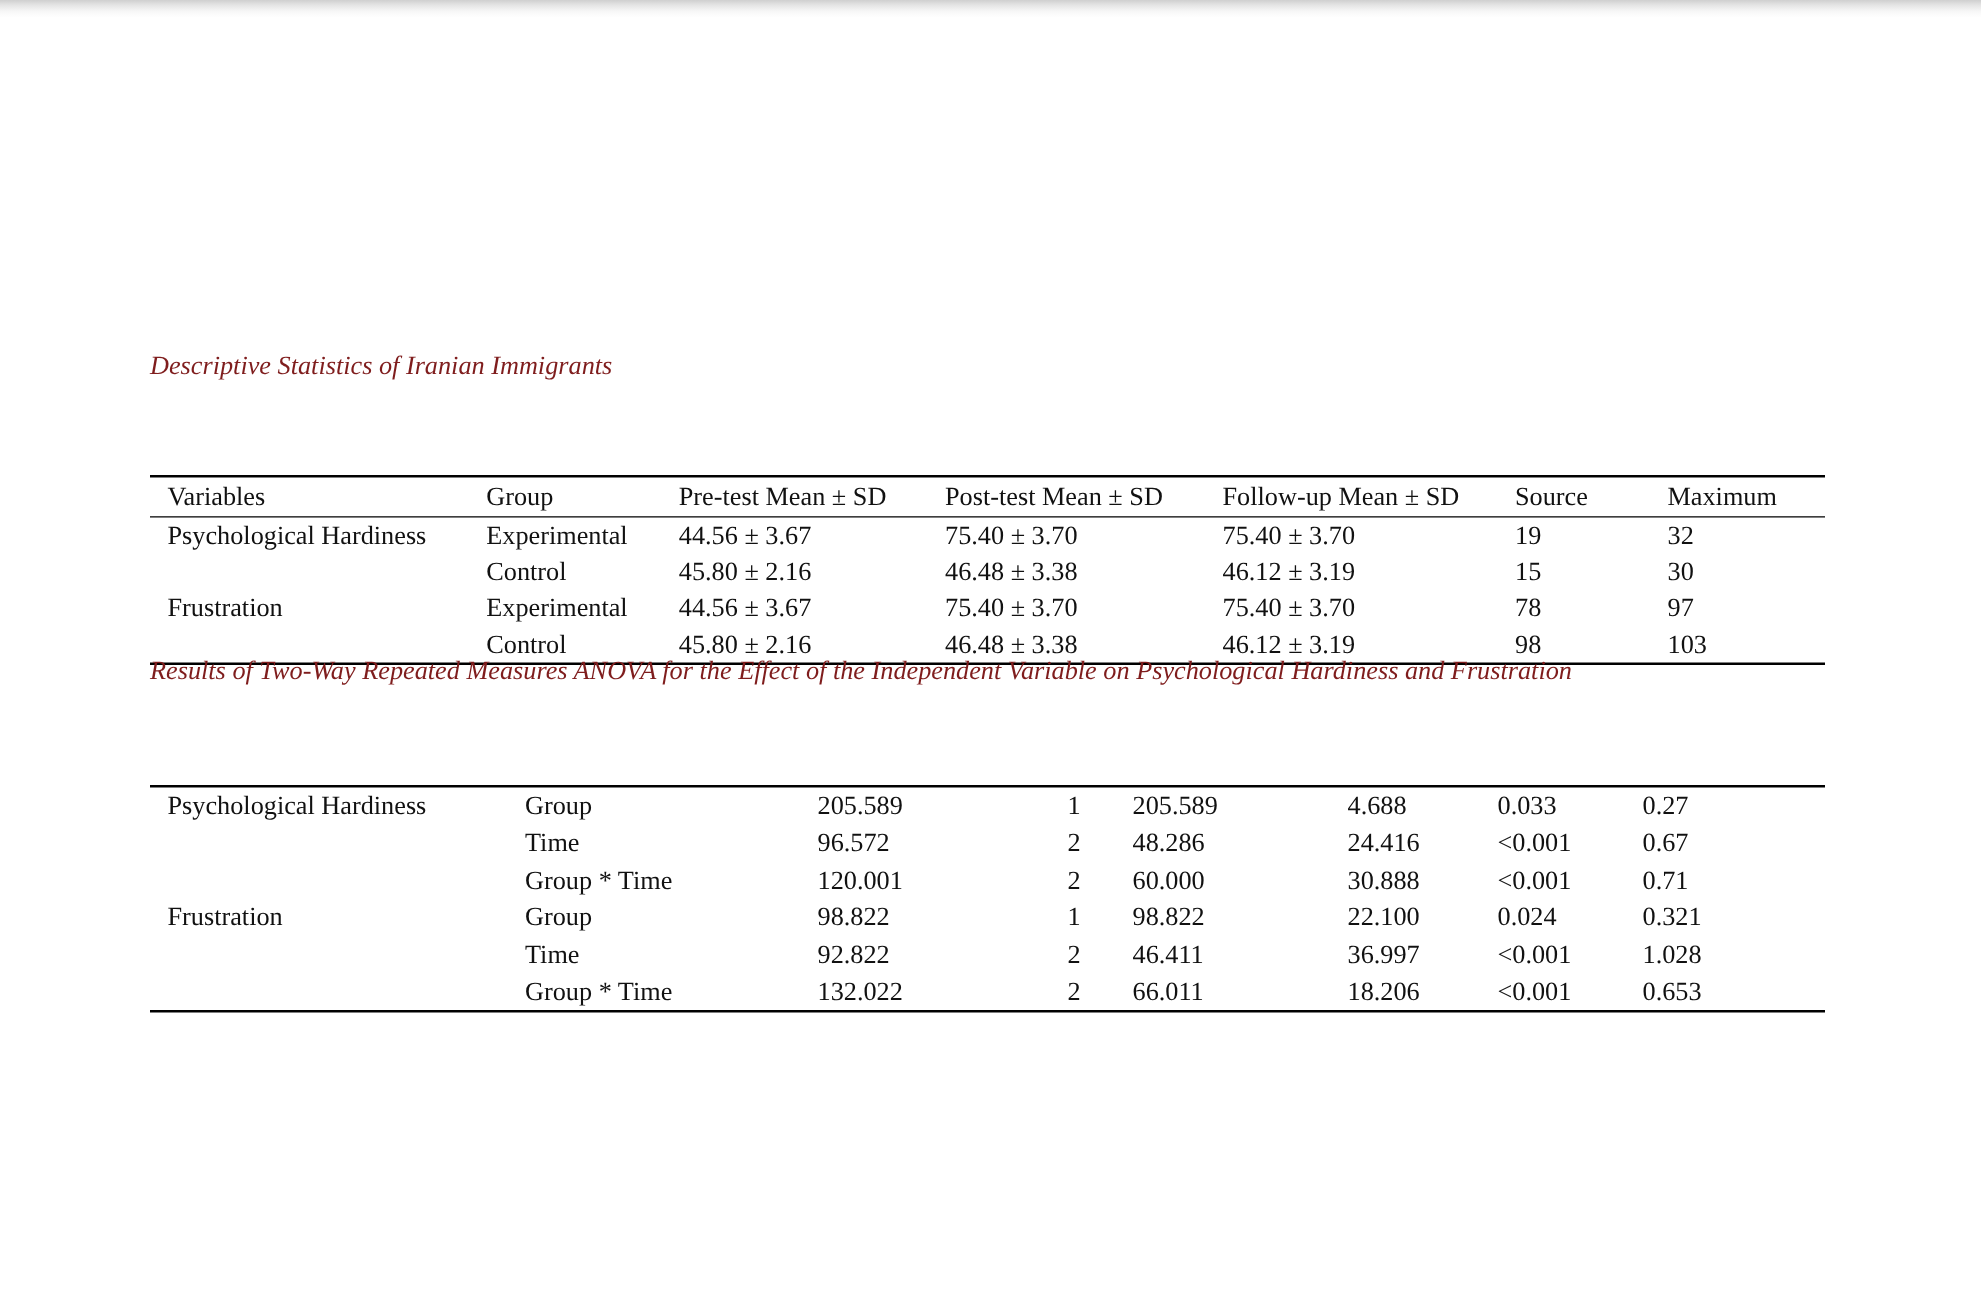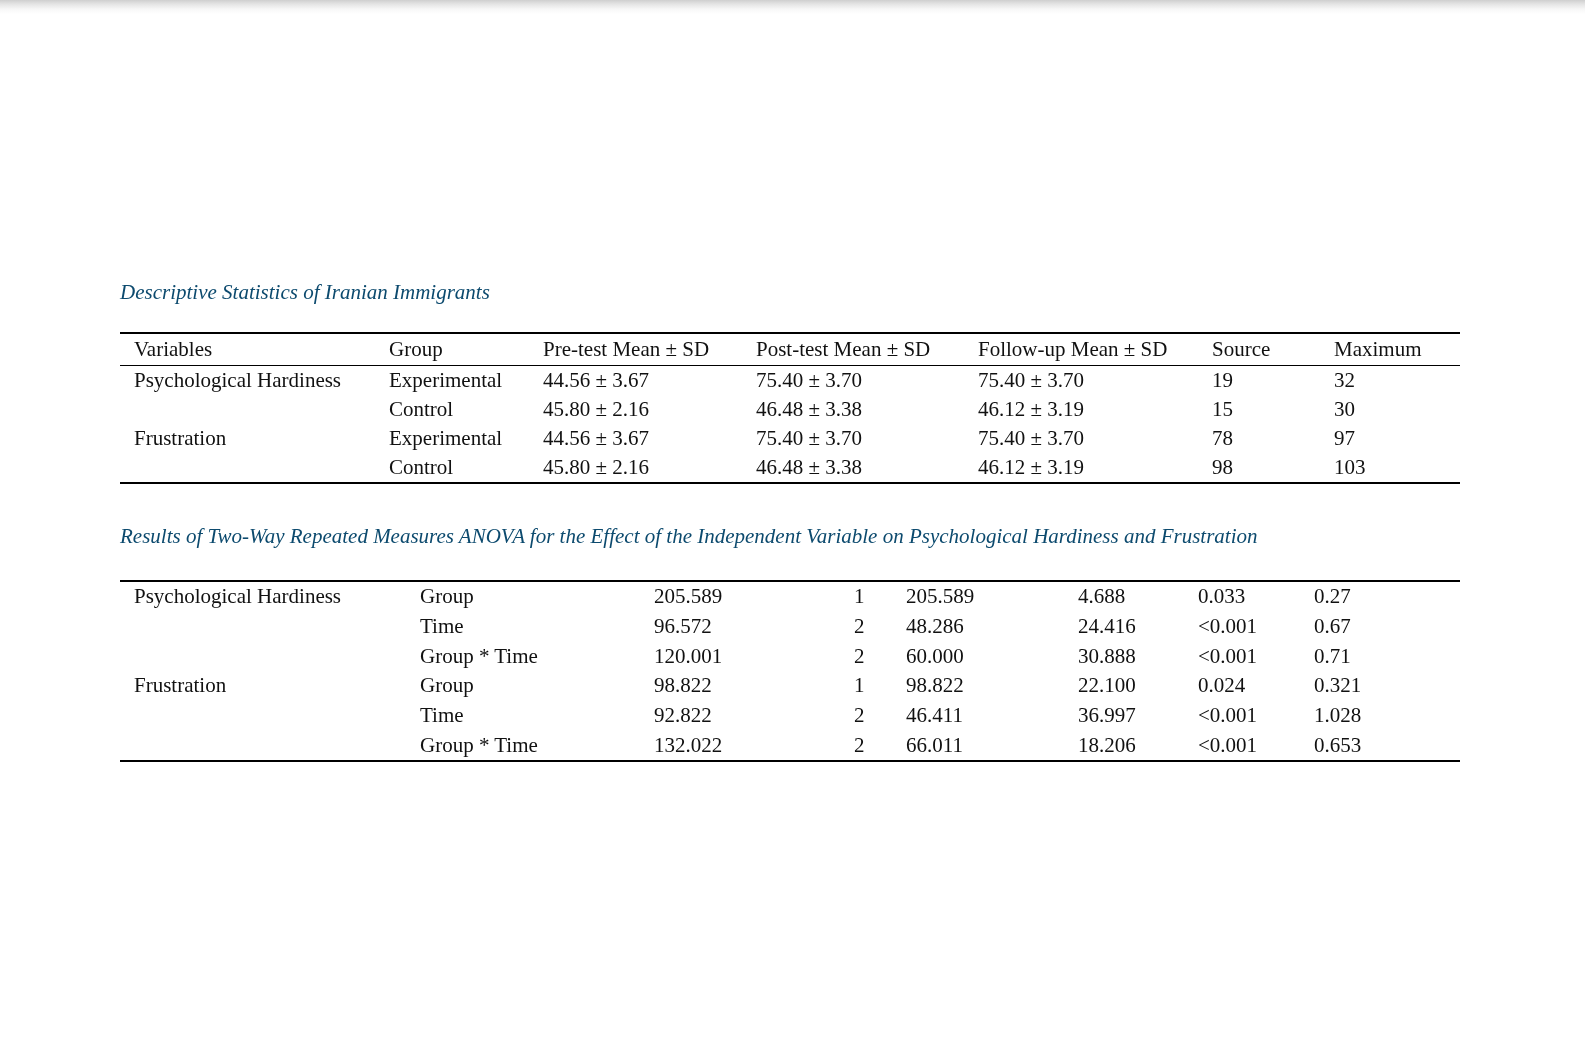--- a/index.html
+++ b/index.html
@@ -13,30 +13,31 @@
   }
   .top-shadow {
     position: absolute; left: 0; top: 0; width: 1585px; height: 14px;
     background: linear-gradient(to bottom, #cfcfcf 0px, #e4e4e4 4px, #f7f7f7 9px, #ffffff 14px);
   }
   .tbl-title {
     position: absolute; left: 120px;
     font-style: italic;
     font-size: 21px;
     white-space: nowrap;
-    color: #0c4a6e;
+    color: #7f1d1d;
   }
   #title-1 { top: 280px; }
   #title-2 { top: 524px; }
   .apa-table {
     position: absolute; left: 120px; width: 1340px;
     border-top: 2px solid #000;
     border-bottom: 2px solid #000;
     font-size: 21px;
     box-sizing: border-box;
+    margin-top: 48px;
   }
   #table-1 { top: 332px; }
   #table-2 { top: 580px; }
   .row {
     display: grid;
     align-items: center;
     padding-left: 14px;
     white-space: nowrap;
   }
   .t1 .row { grid-template-columns: 255px 154px 213px 222px 234px 122px 1fr; }

